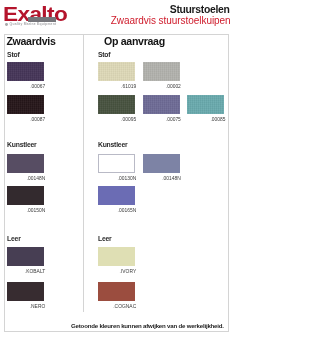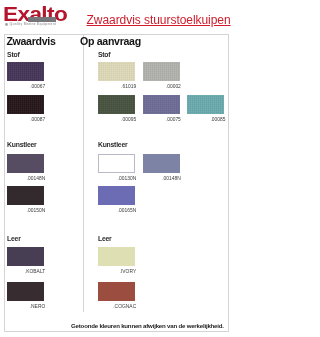--- a/index.html
+++ b/index.html
@@ -11,35 +11,35 @@
   .logo{position:absolute;left:0px;top:0px;width:90px;height:28px;}
   .logo-word{position:absolute;left:2.5px;top:4.1px;font-weight:bold;font-size:20px;line-height:20px;
              color:#b4142c;letter-spacing:-0.55px;transform:scaleX(1.13);transform-origin:left top;}
   .logo-bar{position:absolute;left:28px;top:16.5px;width:28.2px;height:5.6px;background:#75757a;}
   .logo-tag{position:absolute;left:9.6px;top:22.3px;font-size:3.3px;line-height:4px;color:#a5a5a8;
             letter-spacing:0.25px;font-weight:bold;white-space:nowrap;display:inline-block;}
   .logo-dot{position:absolute;left:5.4px;top:22.8px;width:2.8px;height:2.8px;border-radius:50%;background:#a8a8ab;}
 
   .head-title{position:absolute;right:3.6px;top:4.2px;font-size:10.4px;line-height:11px;font-weight:bold;
               color:#1a1a1a;letter-spacing:-0.33px;}
-  .head-sub{position:absolute;right:2.4px;top:16.5px;font-size:12px;line-height:7px;color:#cf1b2b;
-            letter-spacing:-0.05px;text-decoration:underline;}
+  .head-sub{position:absolute;right:2.4px;top:16.5px;font-size:10px;line-height:7px;color:#cf1b2b;
+            letter-spacing:-0.05px;}
 
   
   .frame{position:absolute;left:4px;top:33.5px;width:224.5px;height:298.5px;
          border:1px solid #d4d4d4;background:#fff;box-sizing:border-box;}
   .divider{position:absolute;left:83px;top:34.5px;width:1px;height:277px;background:#d4d4d4;}
 
   
   .col{position:absolute;top:0;left:0;width:233px;height:337px;}
 
   .ptitle{position:absolute;top:34.8px;font-size:10.6px;line-height:12px;font-weight:bold;color:#141414;
           letter-spacing:-0.3px;}
   .col-left .ptitle{left:6.4px;}
-  .col-right .ptitle{left:80px;}
+  .col-right .ptitle{left:104px;}
 
   .group{position:absolute;}
   .glabel{position:absolute;top:0;left:0;font-size:6.8px;line-height:7px;font-weight:bold;color:#2b2b2b;
           letter-spacing:-0.22px;white-space:nowrap;}
 
   .sw{position:absolute;width:37.1px;height:19px;}
   .sw.woven::after{content:"";position:absolute;left:0;top:0;right:0;bottom:0;
       background-image:repeating-linear-gradient(90deg, rgba(255,255,255,.030) 0 1px, rgba(0,0,0,.028) 1px 2px),
                        repeating-linear-gradient(0deg, rgba(255,255,255,.022) 0 1px, rgba(0,0,0,.020) 1px 2px);}
   .code{position:absolute;width:38.2px;font-size:4.9px;line-height:5px;color:#3a3a3a;text-align:right;
@@ -53,20 +53,21 @@
 
 <div class="page">
 
   <div class="logo">
     <div class="logo-word">Exalto</div>
     <div class="logo-bar"></div>
     <div class="logo-dot"></div>
     <div class="logo-tag">Quality Marine Equipment</div>
   </div>
 
+  <div class="head-title">Stuurstoelen</div>
   <div class="head-sub">Zwaardvis stuurstoelkuipen</div>
 
   <div class="frame"></div>
   <div class="divider"></div>
 
   <div class="col col-left">
     <div class="ptitle">Zwaardvis</div>
   <div class="group" style="left: 7.1px; top: 51.3px;">
         <div class="glabel">Stof</div>
         <div class="sw woven" style="left: 0px; top: 10.6px; background: rgb(69, 53, 88);"></div>

